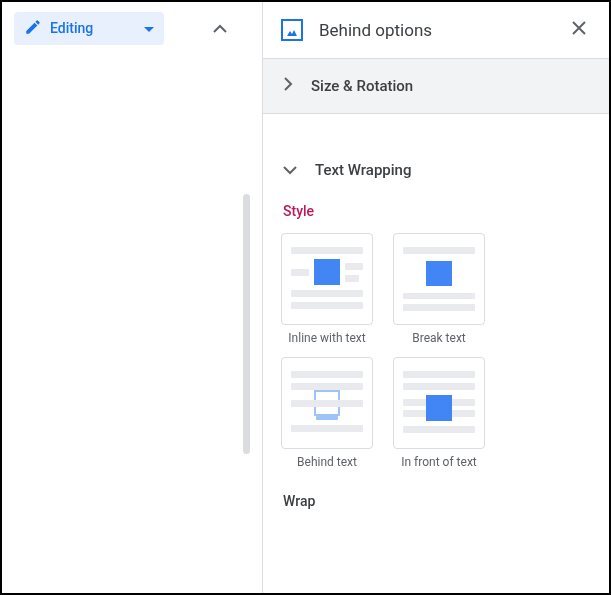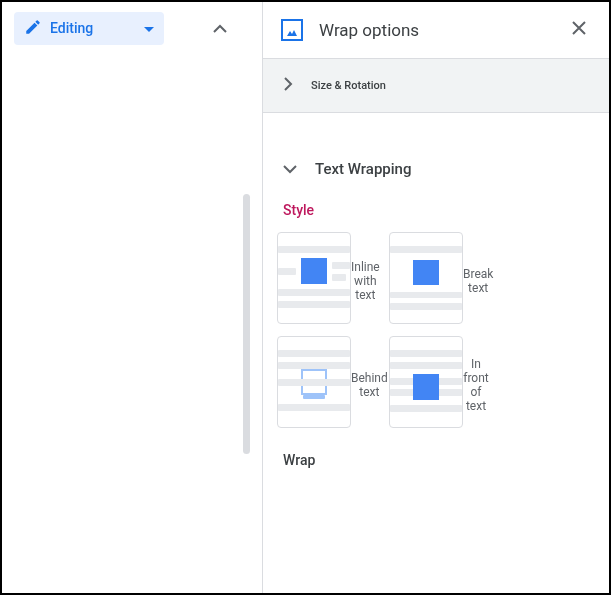--- a/index.html
+++ b/index.html
@@ -87,21 +87,21 @@
     cursor: pointer;
     padding: 4px;
   }
   .section-collapsed {
     background: #f1f3f4;
     display: flex;
     align-items: center;
     padding: 18px 20px;
     gap: 18px;
     color: #3c4043;
-    font-size: 11px;
+    font-size: 15px;
     font-weight: 500;
     cursor: pointer;
     border-bottom: 1px solid #dadce0;
   }
   .section-expanded-header {
     display: flex;
     align-items: center;
     padding: 18px 20px 10px 20px;
     gap: 18px;
     color: #3c4043;
@@ -118,21 +118,21 @@
   }
   .style-grid {
     display: flex;
     flex-wrap: wrap;
     padding: 0 14px;
     gap: 12px 12px;
   }
   .style-item {
     width: 100px;
     display: flex;
-    flex-direction: row;
+    flex-direction: column;
     align-items: center;
   }
   .style-card {
     width: 92px;
     height: 92px;
     border: 1px solid #dadce0;
     border-radius: 4px;
     cursor: pointer;
     display: flex;
     align-items: center;
@@ -214,21 +214,21 @@
   <div class="scroll-indicator"></div>
 </div>
 
 <div class="panel">
   <div class="panel-header">
     <span class="img-ico">
       <svg width="10" height="8" viewBox="0 0 10 8">
           <path d="M0 8 L3 3 L5 6 L7 2 L10 8 Z" fill="#1a73e8"></path>
         </svg>
     </span>
-    <span class="panel-title">Wrap options</span>
+    <span class="panel-title">Behind options</span>
     <span class="close-x">
       <svg width="16" height="16" viewBox="0 0 16 16">
           <path d="M2 2l12 12M14 2L2 14" stroke="#5f6368" stroke-width="2"></path>
         </svg>
     </span>
   </div>
 
   <div class="section-collapsed">
     <span>
       <svg width="10" height="14" viewBox="0 0 10 14">

